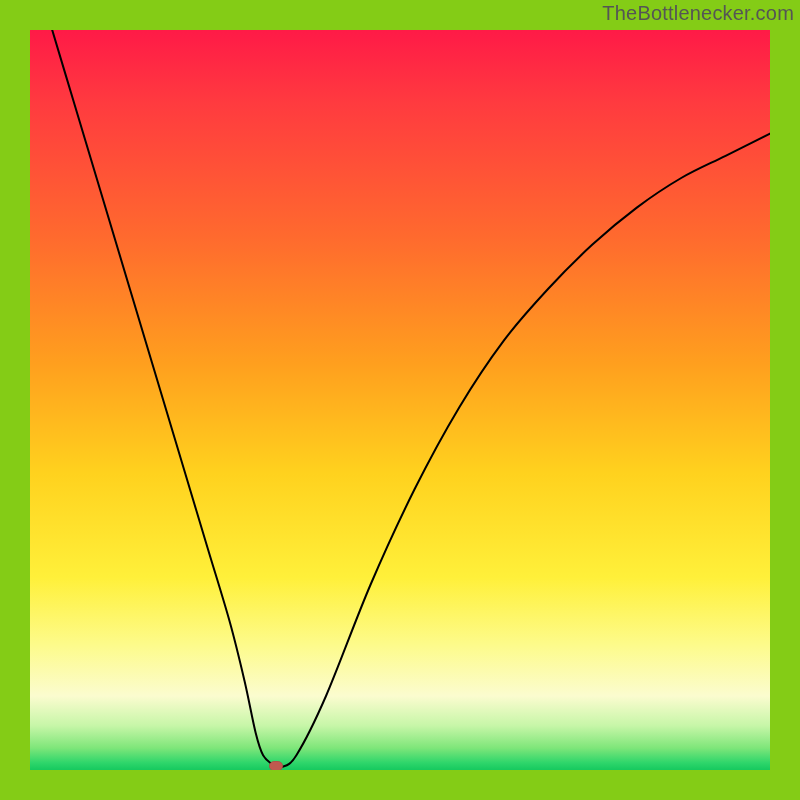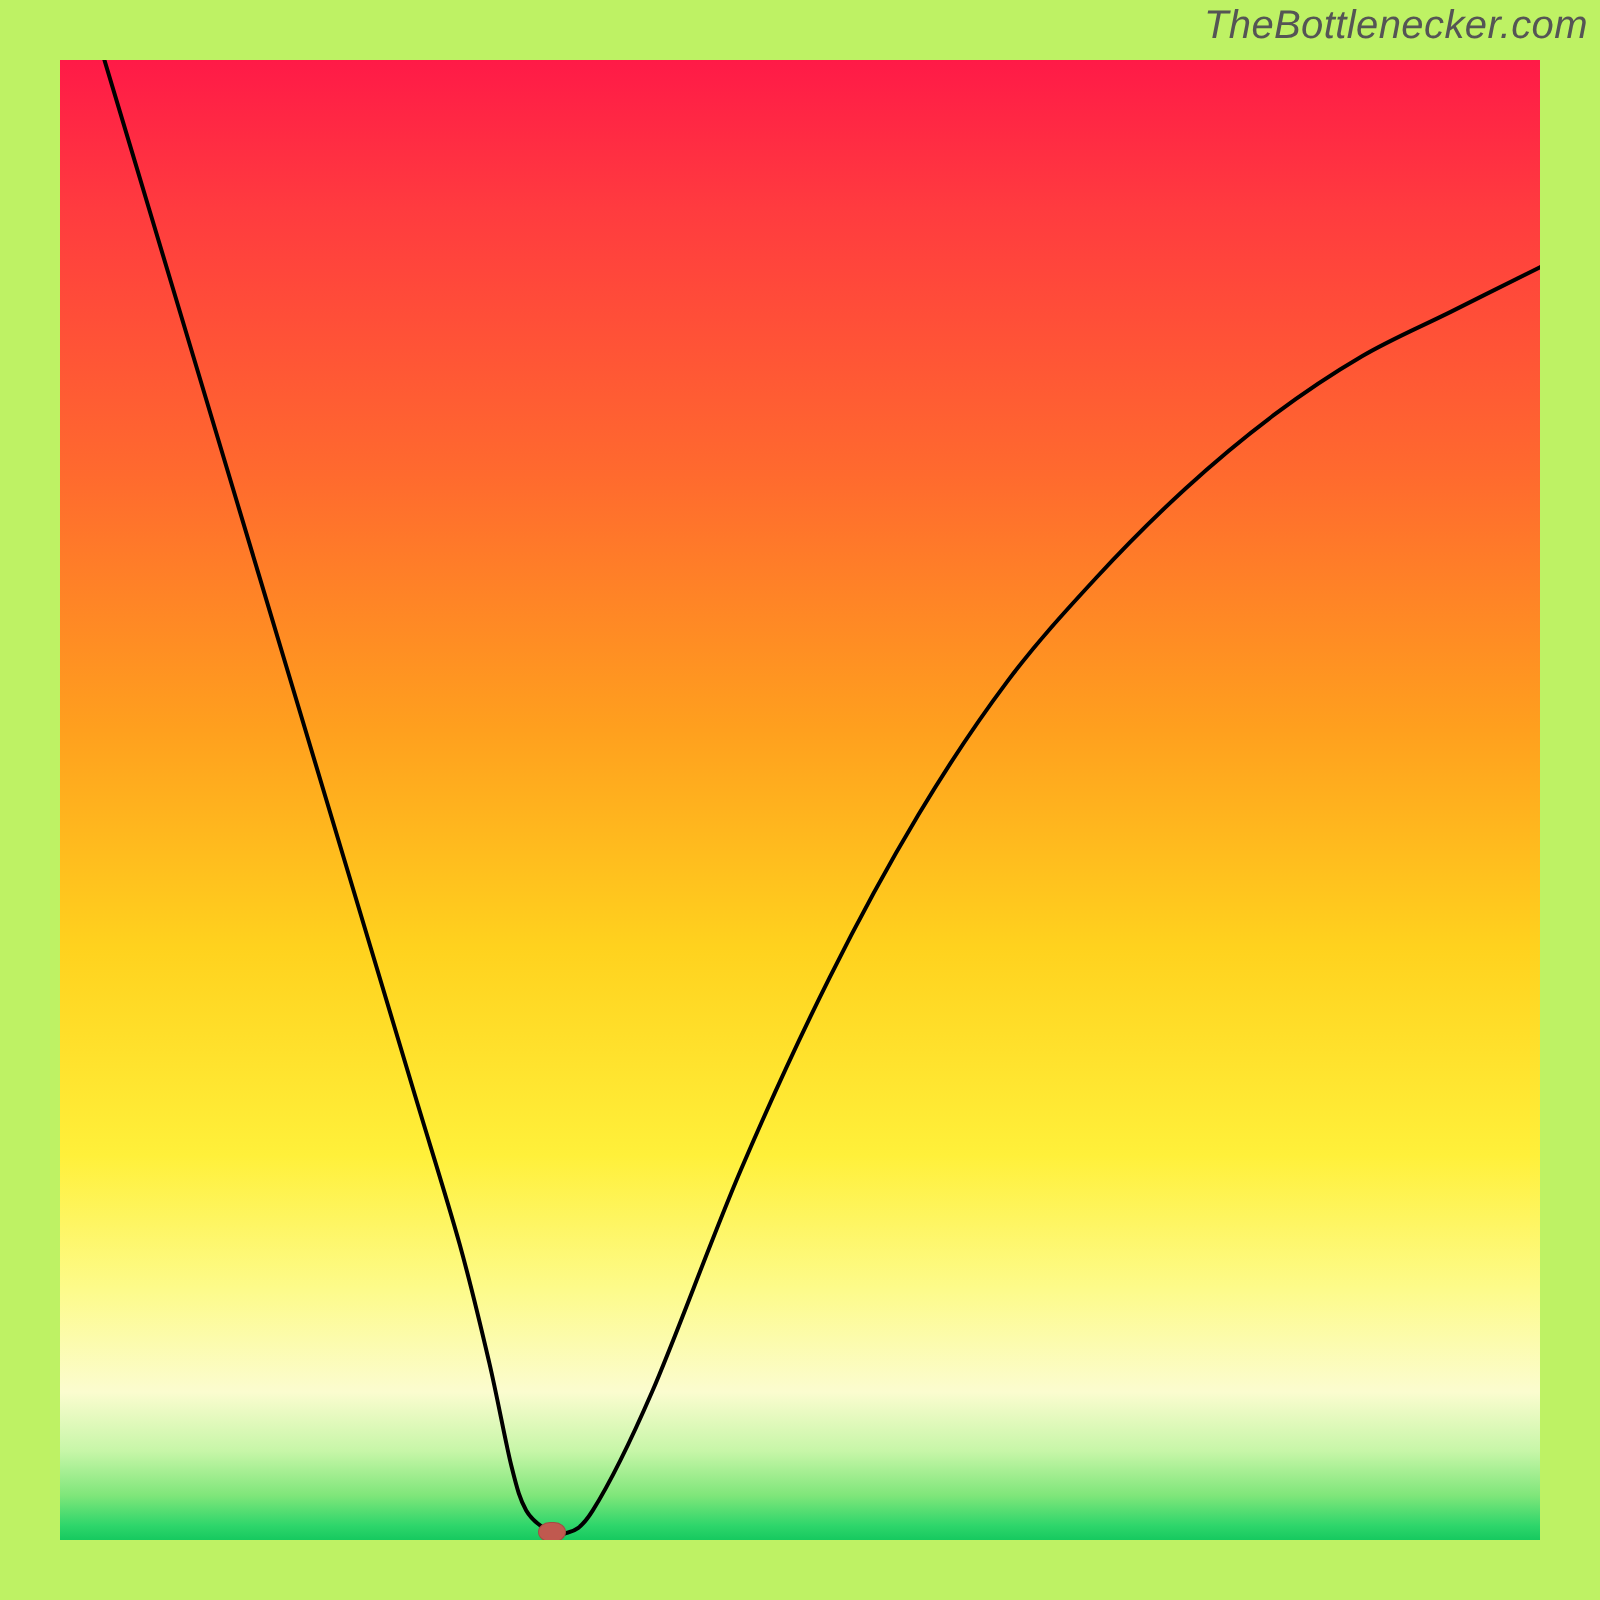--- a/index.html
+++ b/index.html
@@ -8,22 +8,21 @@
     width: 800px;
     height: 800px;
     background: #000;
     font-family: Arial, Helvetica, sans-serif;
     overflow: hidden;
   }
   .frame {
     position: relative;
     width: 800px;
     height: 800px;
-    background: #bef264;
-    font-style: italic;
+    background: #84cc16;
   }
   .attribution {
     position: absolute;
     top: 2px;
     right: 6px;
     color: #555;
     font-size: 20px;
     letter-spacing: 0.2px;
     font-weight: 500;
     user-select: none;

